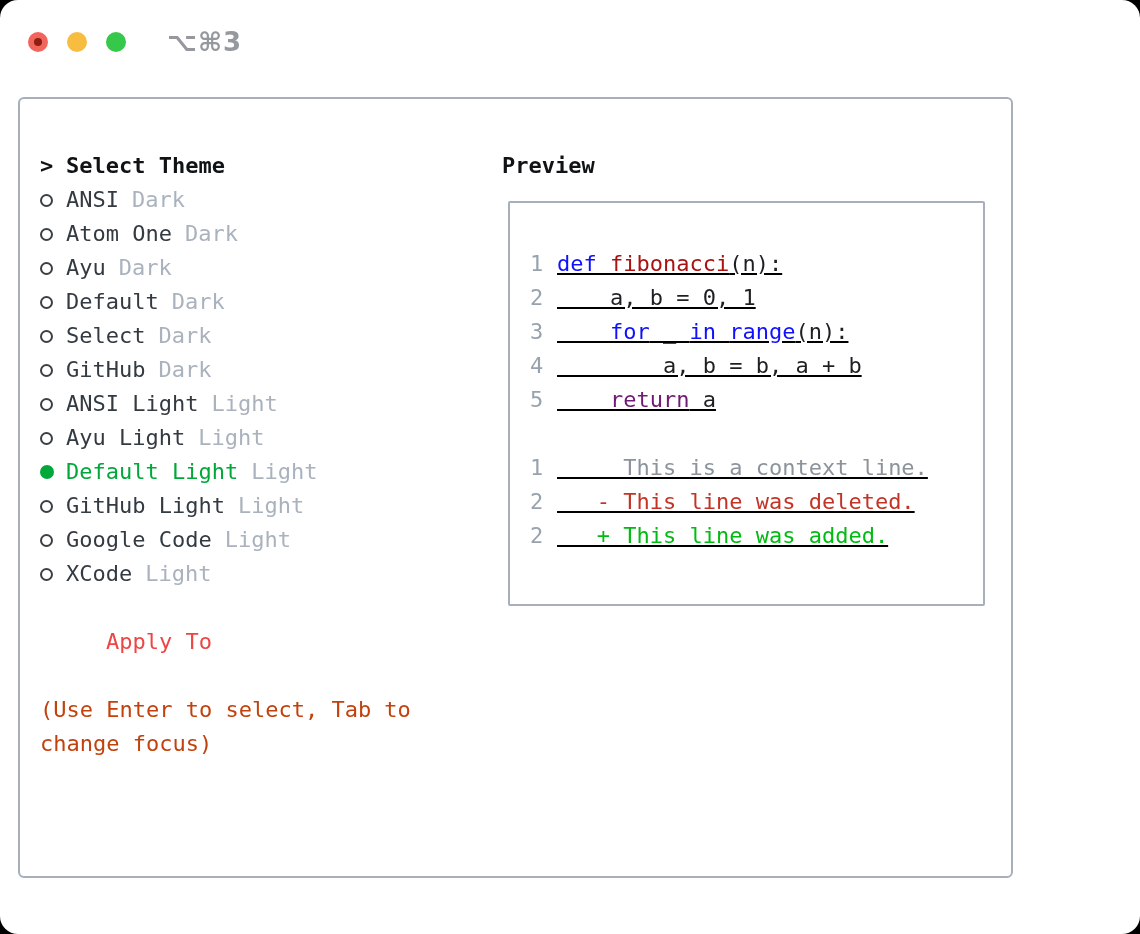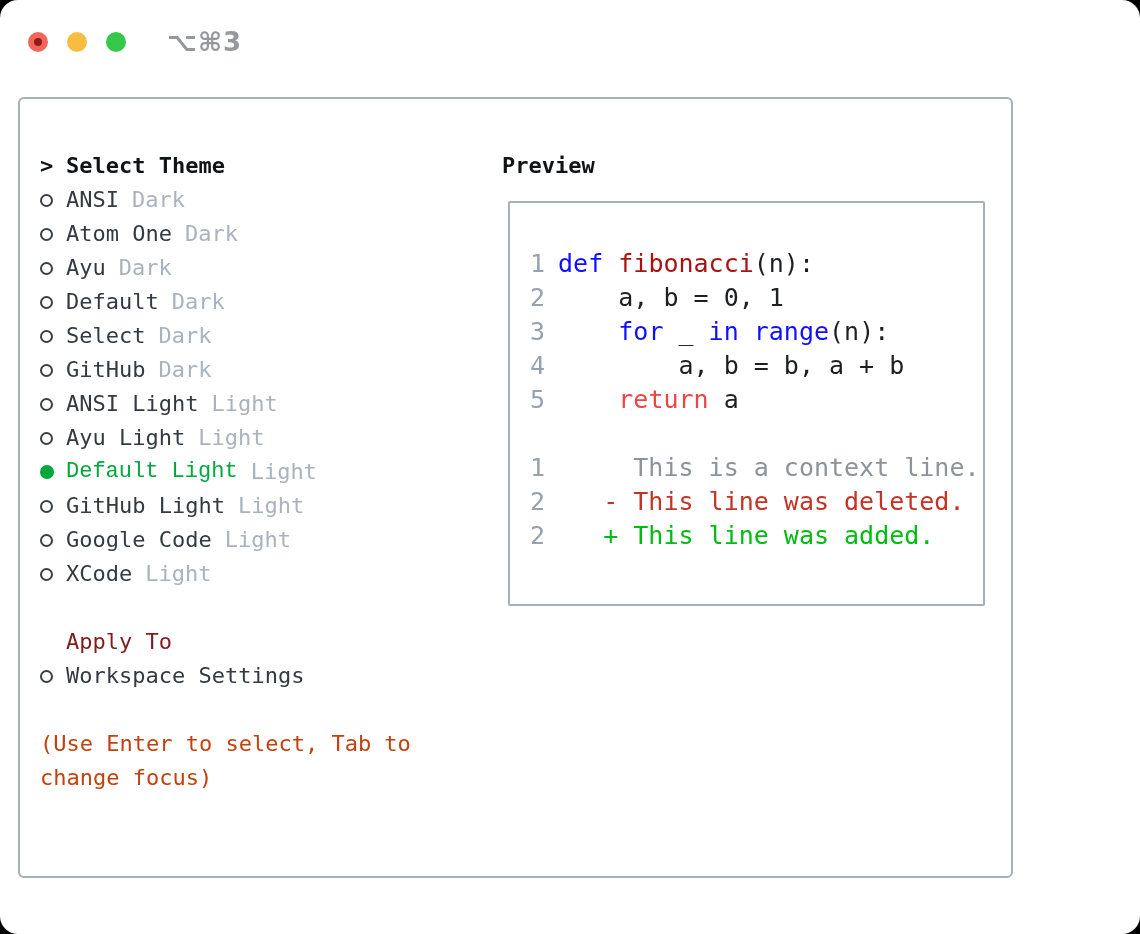--- a/index.html
+++ b/index.html
@@ -23,37 +23,37 @@
     border: 2px solid #a7afba; border-radius: 6px;
     display: flex;
   }
   .left-col  { width: 472px; padding: 50px 0 0 20px; }
   .right-col { flex: 1; padding: 50px 0 0 10px; }
 
   .row { height: 34px; display: flex; align-items: center; font-size: 22px; line-height: 34px; color: #333a41; white-space: pre; }
   .lead { width: 26px; flex: none; display: flex; align-items: center; }
   .prompt { font-weight: bold; color: #0f1316; }
   .hdr { font-weight: bold; color: #0f1316; }
-  .hdr2 { color: #7f1d1d; }
+  .hdr2 { color: #ef4444; margin-left: 40px; }
   .radio { width: 13px; height: 13px; border: 2px solid #3a4046; border-radius: 50%; }
   .radio.filled { border: none; width: 14px; height: 14px; }
   .item-name { margin-right: 13px; }
   .item-variant { color: #a9b2bd; }
   .spacer { height: 34px; }
   .hint-row { height: 34px; font-size: 22px; line-height: 34px; color: #c2410c; white-space: pre; }
 
   
   .preview-box {
     margin-top: 18px; margin-left: 6px;
     width: 477px; height: 405px;
     border: 2px solid #a7afba; border-radius: 2px;
     padding: 44px 0 0 20px;
     overflow: hidden;
   }
-  .code-line { height: 34px; font-size: 25px; line-height: 34px; white-space: pre; }
+  .code-line { height: 34px; font-size: 22px; line-height: 34px; white-space: pre; text-decoration: underline; }
   .lnum { color: #98a2ad; display: inline-block; min-width: 14px; margin-right: 13px; }
 </style>
 </head>
 <body>
 
 <div class="window">
 
   <div class="titlebar">
     <span class="light" style="background-color: rgb(242, 101, 92);">
       <span class="inner-dot" style="background-color: rgb(142, 29, 18);"></span>
@@ -107,21 +107,21 @@
         <span class="item-name">ANSI Light</span>
         <span class="item-variant">Light</span>
       </div>
       <div class="row">
         <span class="lead"><span class="radio"></span></span>
         <span class="item-name">Ayu Light</span>
         <span class="item-variant">Light</span>
       </div>
       <div class="row">
         <span class="lead"><span class="radio filled" style="background-color: rgb(0, 168, 58);"></span></span>
-        <span class="item-name" style="color: rgb(0, 168, 58); font-family: Liberation Mono, monospace;">Default Light</span>
+        <span class="item-name" style="color: rgb(0, 168, 58);">Default Light</span>
         <span class="item-variant">Light</span>
       </div>
       <div class="row">
         <span class="lead"><span class="radio"></span></span>
         <span class="item-name">GitHub Light</span>
         <span class="item-variant">Light</span>
       </div>
       <div class="row">
         <span class="lead"><span class="radio"></span></span>
         <span class="item-name">Google Code</span>
@@ -132,42 +132,38 @@
         <span class="item-name">XCode</span>
         <span class="item-variant">Light</span>
       </div>
 
       <div class="spacer"></div>
 
       <div class="row">
         <span class="lead"></span>
         <span class="hdr2">Apply To</span>
       </div>
-      <div class="row">
-        <span class="lead"><span class="radio"></span></span>
-        <span class="item-name">Workspace Settings</span>
-      </div>
 
       <div class="spacer"></div>
 
       <div class="hint-row">(Use Enter to select, Tab to</div>
       <div class="hint-row">change focus)</div>
     </div>
 
     <div class="right-col">
       <div class="row">
         <span class="hdr">Preview</span>
       </div>
 
       <div class="preview-box">
         <div class="code-line"><span class="lnum">1</span><span style="color: rgb(16, 16, 255);">def </span><span style="color: rgb(170, 17, 17);">fibonacci</span><span style="color: rgb(29, 31, 34);">(n):</span></div>
         <div class="code-line"><span class="lnum">2</span><span style="color: rgb(29, 31, 34); margin-top: 12px;">    a, b = 0, 1</span></div>
         <div class="code-line"><span class="lnum">3</span><span style="color: rgb(29, 31, 34);">    </span><span style="color: rgb(16, 16, 255);">for</span><span style="color: rgb(29, 31, 34);"> _ </span><span style="color: rgb(16, 16, 255);">in</span><span style="color: rgb(29, 31, 34);"> </span><span style="color: rgb(16, 16, 255);">range</span><span style="color: rgb(29, 31, 34);">(n):</span></div>
         <div class="code-line"><span class="lnum">4</span><span style="color: rgb(29, 31, 34);">        a, b = b, a + b</span></div>
-        <div class="code-line"><span class="lnum">5</span><span style="color: rgb(29, 31, 34);">    </span><span style="color: #ef4444;">return</span><span style="color: rgb(29, 31, 34);"> a</span></div>
+        <div class="code-line"><span class="lnum">5</span><span style="color: rgb(29, 31, 34);">    </span><span style="color: #701a75;">return</span><span style="color: rgb(29, 31, 34);"> a</span></div>
         <div class="code-line"><span class="lnum"></span></div>
         <div class="code-line"><span class="lnum">1</span><span style="color: rgb(140, 147, 155); text-align: right;">     This is a context line.</span></div>
         <div class="code-line"><span class="lnum">2</span><span style="color: rgb(196, 52, 38);">   - This line was deleted.</span></div>
         <div class="code-line"><span class="lnum">2</span><span style="color: rgb(0, 187, 17);">   + This line was added.</span></div>
       </div>
     </div>
 
   </div>
 </div>
 

